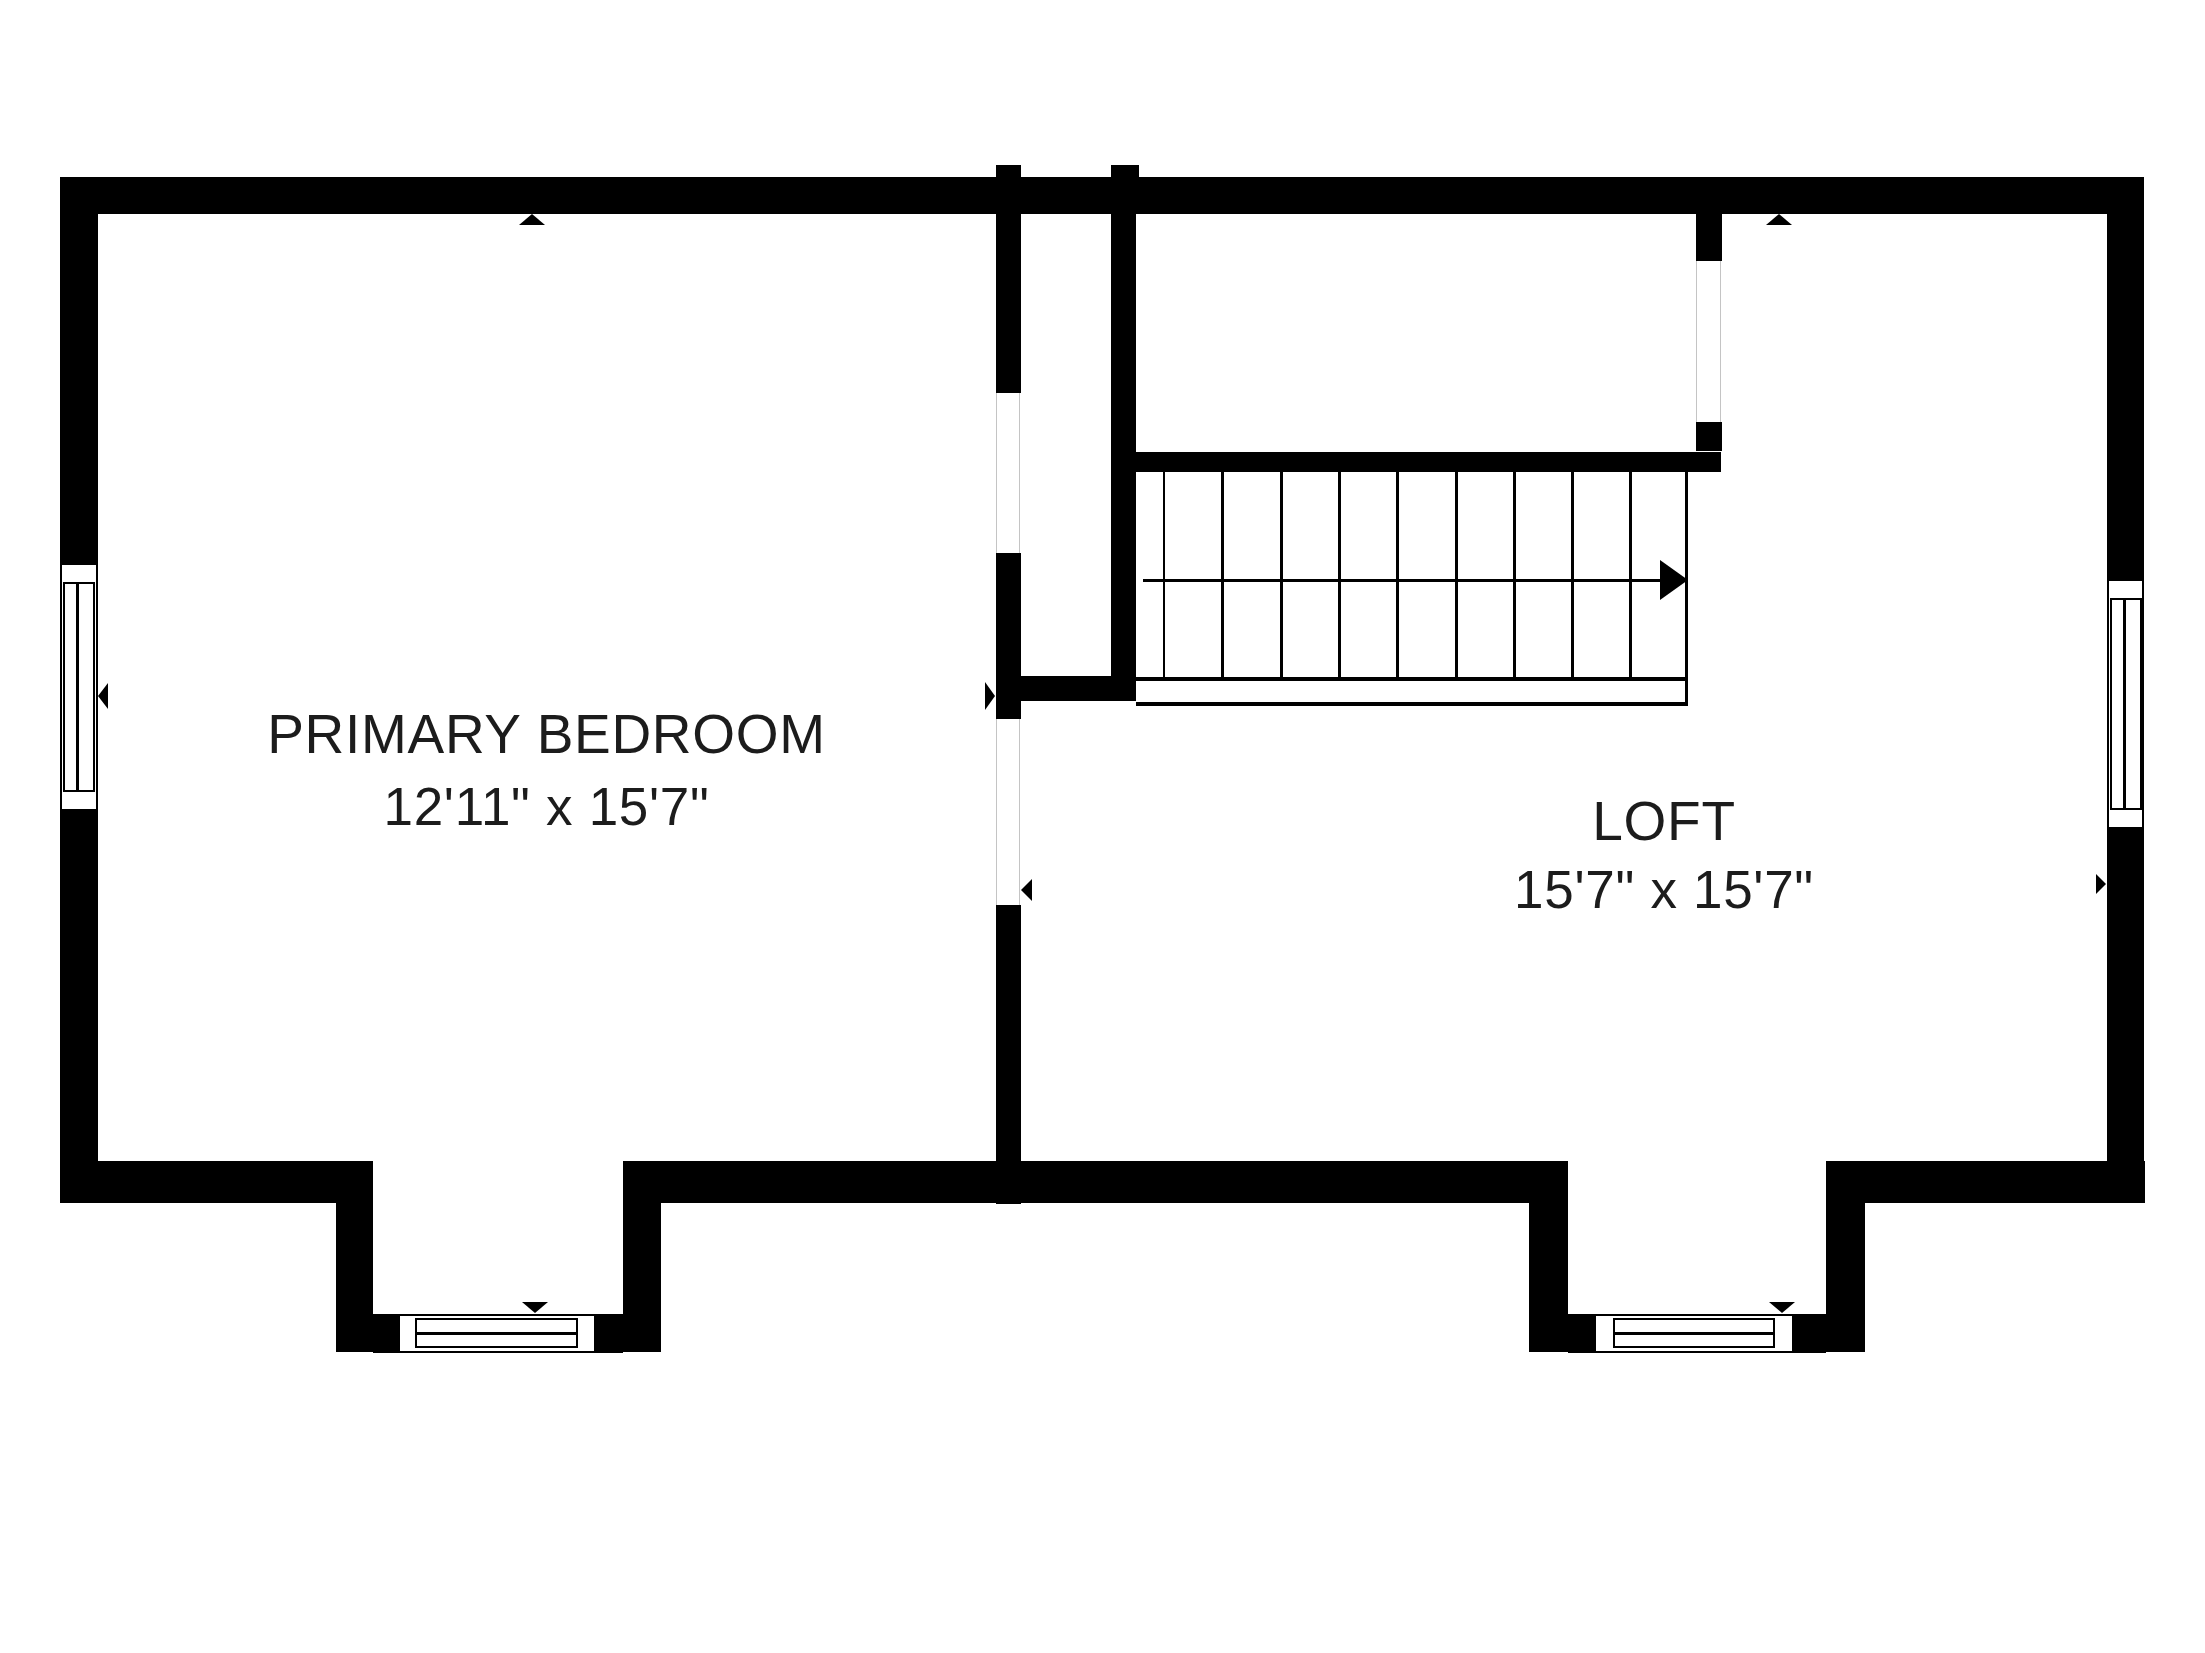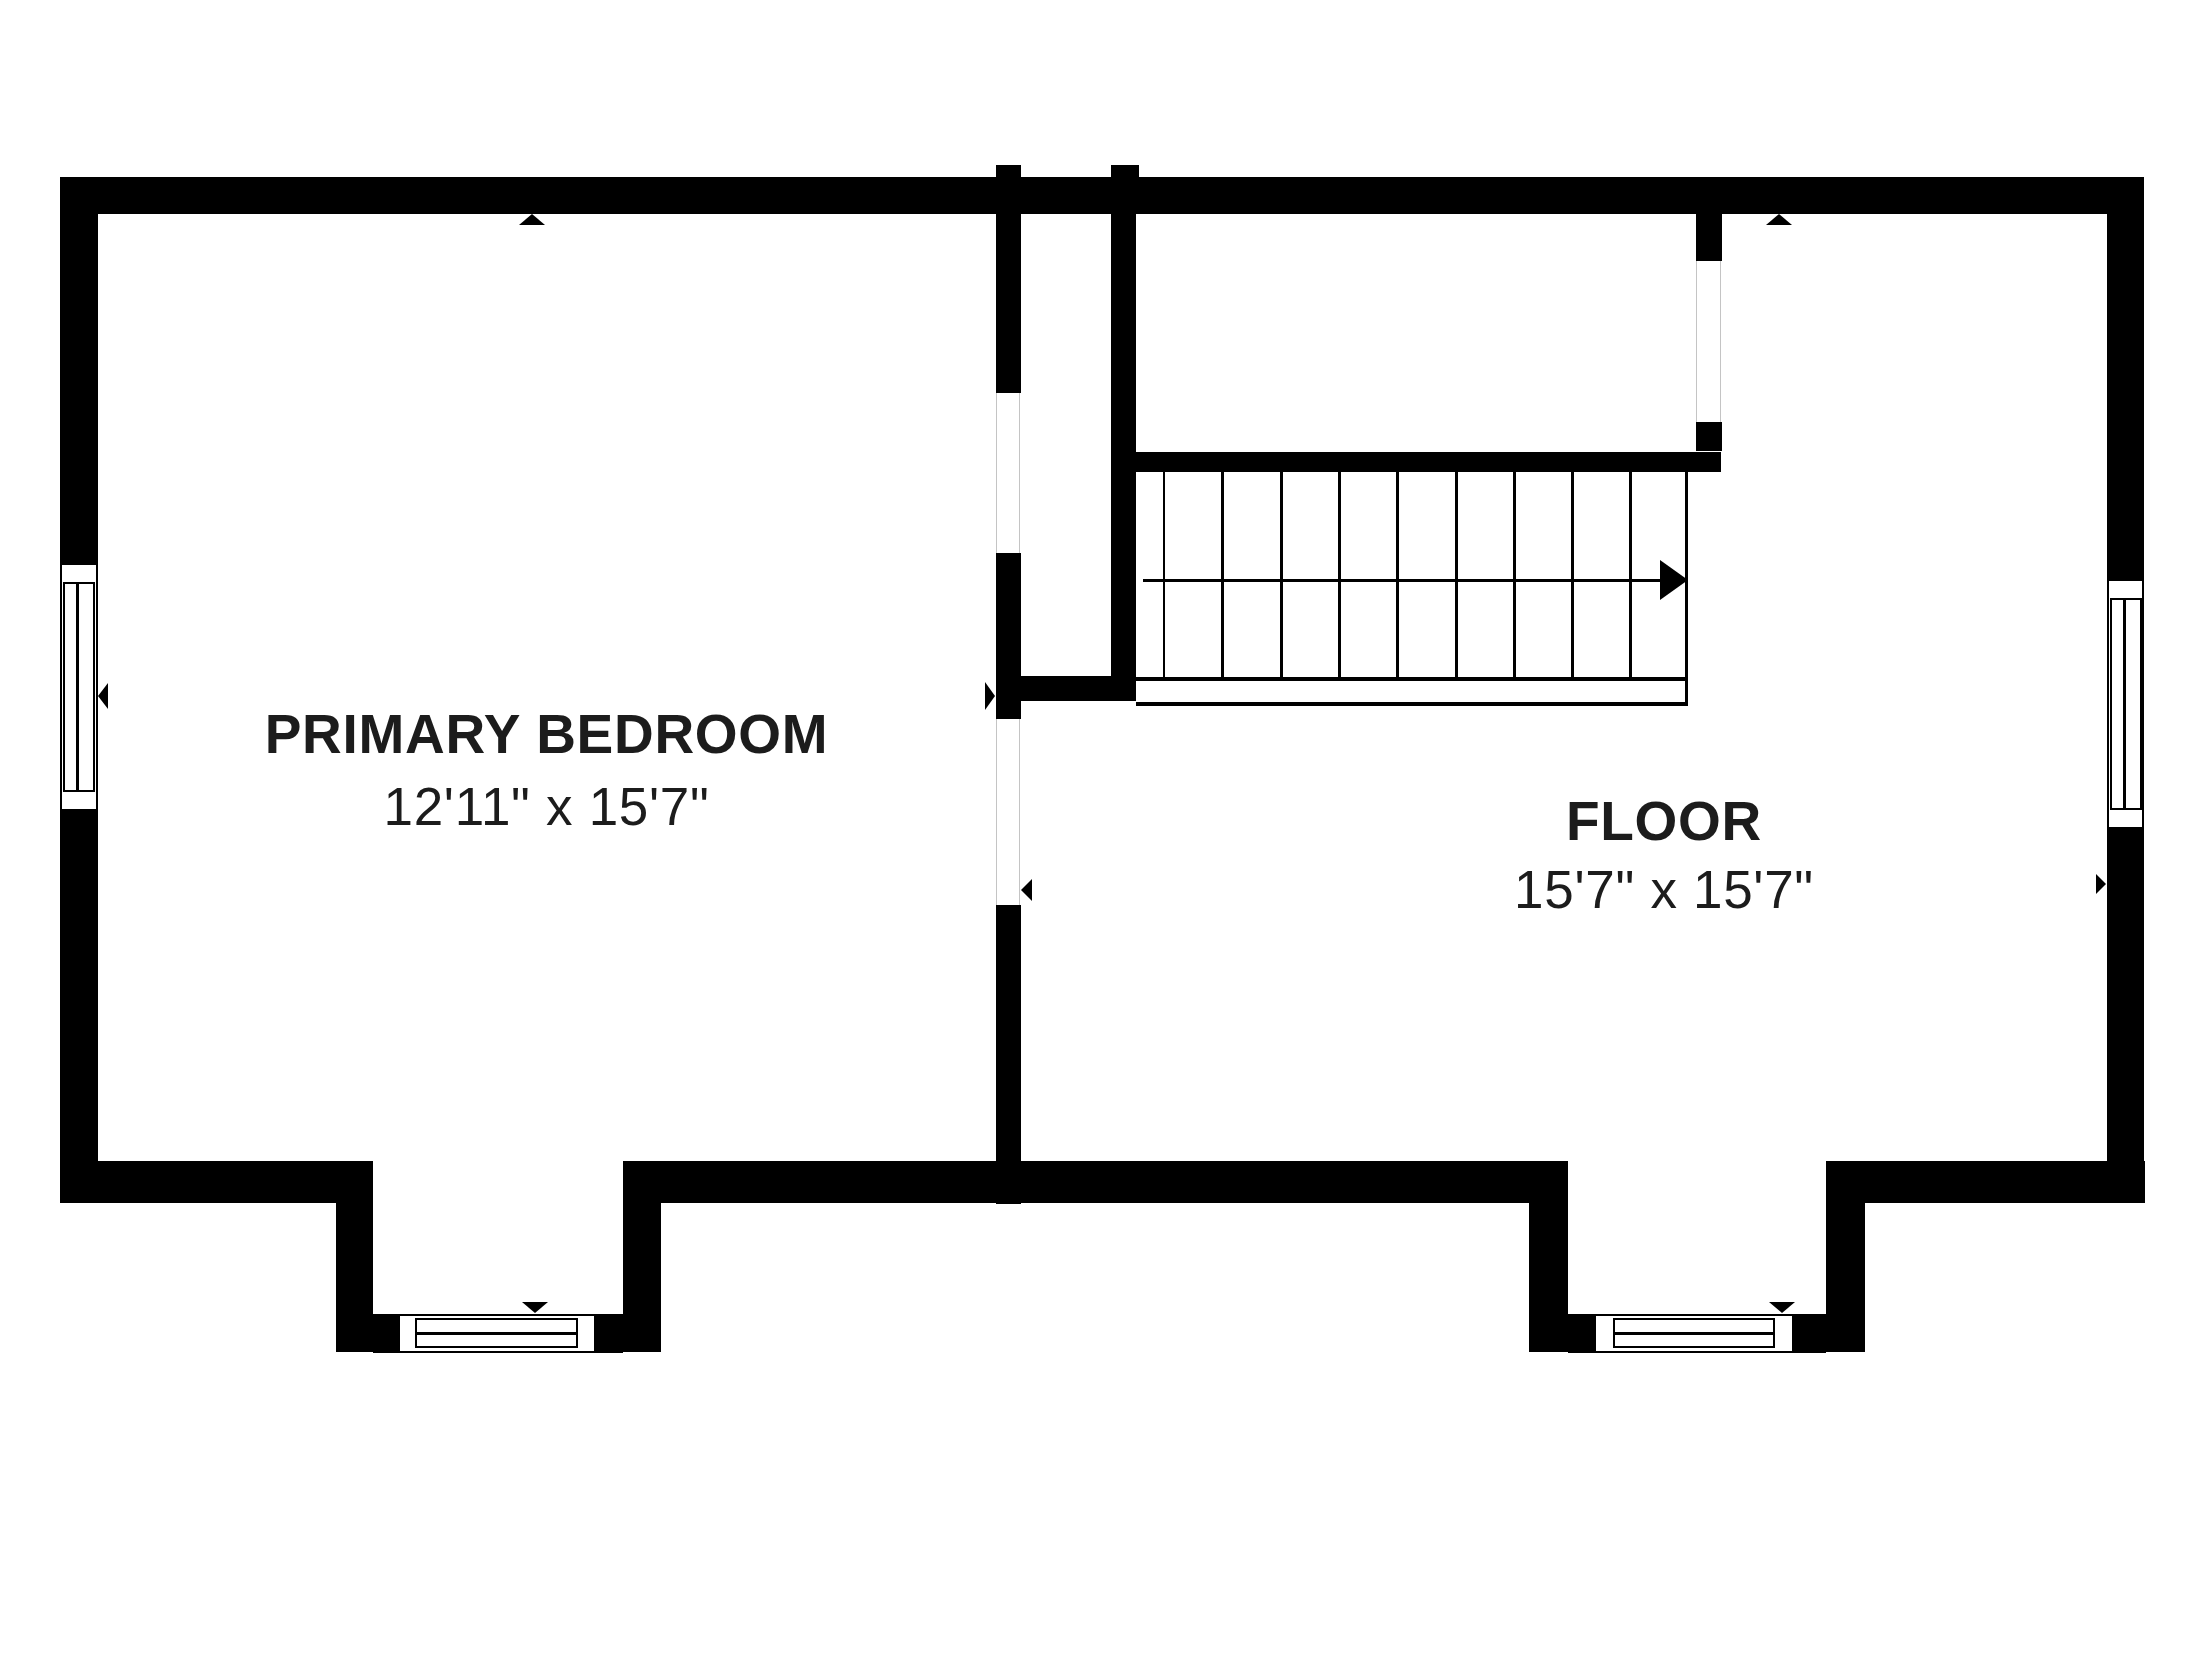--- a/index.html
+++ b/index.html
@@ -5,21 +5,21 @@
   html,body{margin:0;padding:0;background:#fff;}
   body{width:2205px;height:1654px;overflow:hidden;font-family:"Liberation Sans",sans-serif;}
   .plan{position:absolute;left:0;top:0;width:2205px;height:1654px;background:var(--bg,#fff);color:var(--wall,#000);}
   .abs{position:absolute;}
   .blk{position:absolute;background:var(--wall,#000);}
   .outline{position:absolute;background:var(--outline,#c4c4c4);}
   .thin{position:absolute;background:var(--wall,#000);}
   .whitebox{position:absolute;background:var(--bg,#fff);}
   .frame{position:absolute;background:var(--bg,#fff);border:2.9px solid var(--wall,#000);box-sizing:border-box;}
   .tri{position:absolute;width:0;height:0;}
-  .room-label{position:absolute;text-align:center;color:var(--label,#1c1c1c);font-size:55px;line-height:1;letter-spacing:0.7px;white-space:nowrap;font-weight:bold;}
+  .room-label{position:absolute;text-align:center;color:var(--label,#1c1c1c);font-size:55px;line-height:1;letter-spacing:0.7px;white-space:nowrap;}
   .room-dims{position:absolute;text-align:center;color:var(--label,#1c1c1c);font-size:53px;line-height:1;letter-spacing:0.7px;white-space:nowrap;}
   .footer{position:absolute;left:0;top:1577px;width:2205px;text-align:center;color:var(--footer,#a3a3a3);font-size:20px;line-height:1;letter-spacing:0.4px;}
 </style>
 </head>
 <body>
 
 <div class="plan">
 
   <div class="blk" style="left:60px;top:177px;width:2084px;height:37px;"></div>
   <div class="blk" style="left:996px;top:165px;width:25px;height:49px;"></div>
@@ -106,19 +106,19 @@
   <div class="tri" style="left:1021px;top:879px;border-top:11.5px solid transparent;border-bottom:11.5px solid transparent;border-right:11.5px solid currentColor;"></div>
   <div class="tri" style="left:2096px;top:874px;border-top:10.8px solid transparent;border-bottom:10.8px solid transparent;border-left:10.8px solid currentColor;"></div>
   <div class="tri" style="left:522px;top:1302px;border-left:13px solid transparent;border-right:13px solid transparent;border-top:11.5px solid currentColor;"></div>
   <div class="tri" style="left:1769px;top:1302px;border-left:13px solid transparent;border-right:13px solid transparent;border-top:11.5px solid currentColor;"></div>
 
   <div>
     <div class="room-label" style="left:98px;top:707px;width:897px;">PRIMARY BEDROOM</div>
     <div class="room-dims" style="left:98px;top:780px;width:897px;">12'11" x 15'7"</div>
   </div>
   <div>
-    <div class="room-label" style="left:1140px;top:794px;width:1048px;">FLOOR</div>
+    <div class="room-label" style="left:1140px;top:794px;width:1048px;">LOFT</div>
     <div class="room-dims" style="left:1140px;top:863px;width:1048px;">15'7" x 15'7"</div>
   </div>
 
 
 </div>
 
 
 </body></html>

